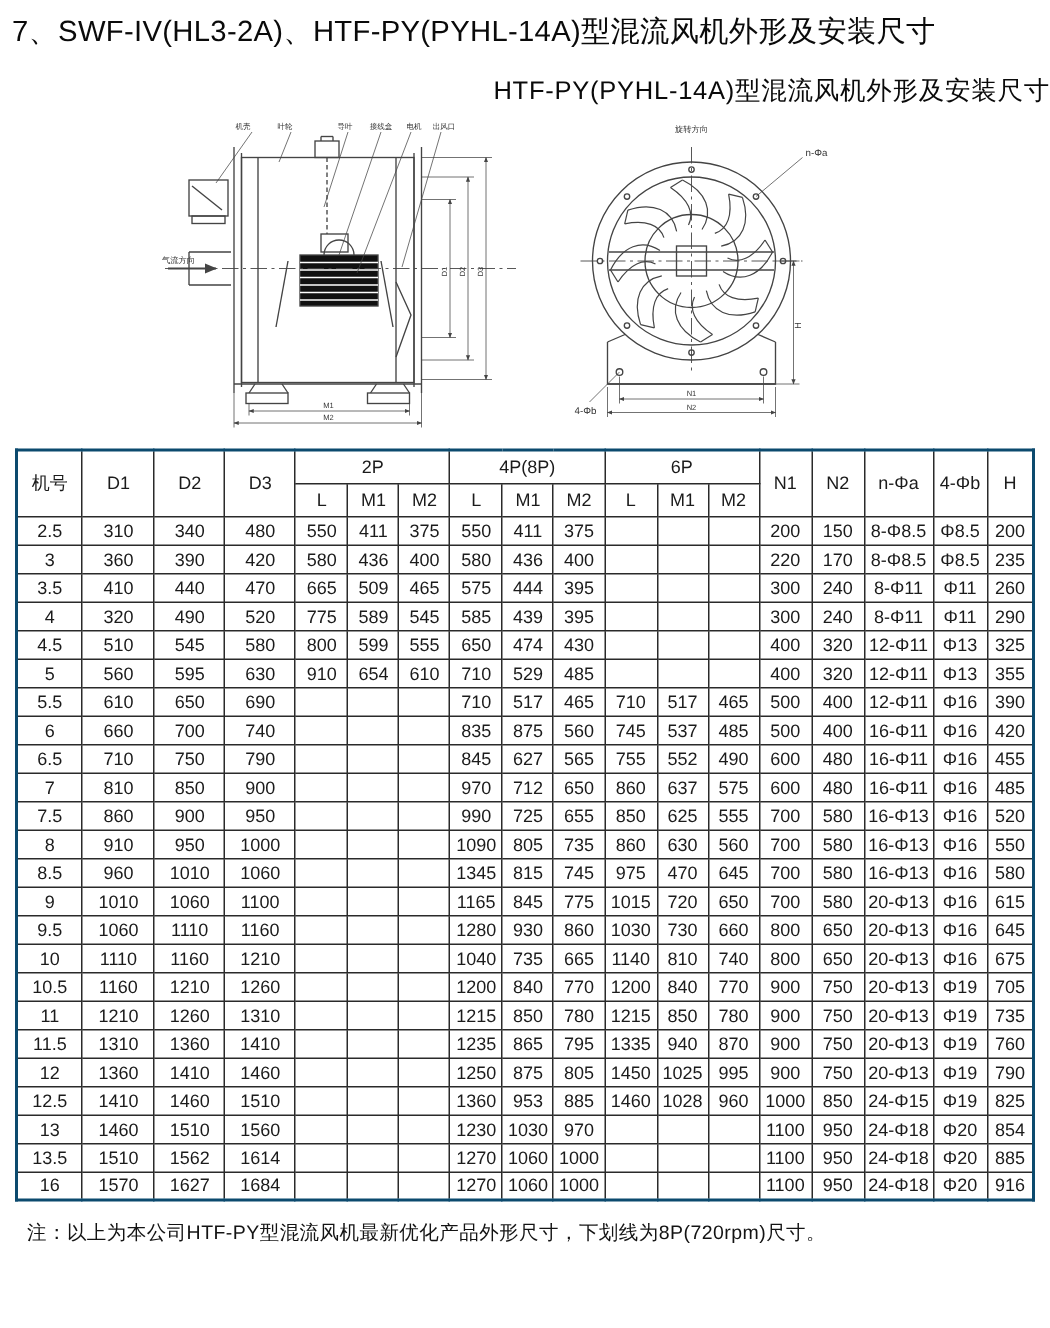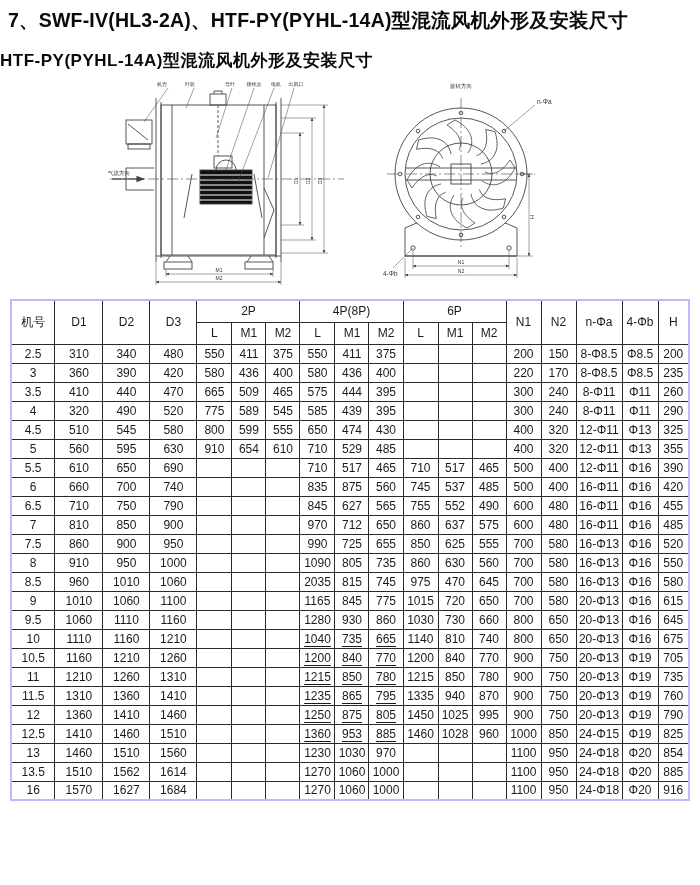--- a/index.html
+++ b/index.html
@@ -1,44 +1,44 @@
 <!DOCTYPE html>
 <html><head>
 <meta charset="utf-8">
 <style>
   * { margin:0; padding:0; box-sizing:border-box; }
   html,body { width:700px; background:#ffffff; }
   body { font-family:"Liberation Sans", sans-serif; color:#111; position:relative; height:885px; overflow:hidden; }
 
   .title {
-    font-size:19.5px; font-weight:bold; white-space:nowrap;
+    font-size:19.5px; font-weight:normal; white-space:nowrap;
     margin:7px 4px 0 8px; letter-spacing:0.2px; color:#0a0a0a;
   }
   .subtitle {
-    font-size:17px; font-weight:bold; text-align:left;
+    font-size:17px; font-weight:normal; text-align:right;
     margin-top:15px; letter-spacing:0.5px; color:#0a0a0a;
   }
 
   .drawings { position:relative; height:213px; margin-top:4px; }
   .drawing-left  { position:absolute; left:104px; top:2px; }
   .drawing-right { position:absolute; left:383px; top:2px; }
   svg text { font-family:"Liberation Sans", sans-serif; fill:#333; }
 
   table.dims {
     border-collapse:collapse; table-layout:fixed;
     margin:10px auto 0; width:666px;
-    border:2px solid #c4b5fd;
+    border:2px solid #0c4a6e;
   }
   table.dims th, table.dims td {
     border:1px solid #2a2a2a; text-align:center; vertical-align:middle;
     font-size:12px; font-weight:normal; color:#1b1b1b;
     height:19px; padding:1px 0; overflow:hidden; white-space:nowrap;
   }
   table.dims thead th { height:22px; }
-  td.u8p { text-decoration:underline; text-underline-offset:2.5px; text-decoration-thickness:1px; }
+  td.u8p { text-underline-offset:2.5px; text-decoration-thickness:1px; }
 
   .note {
     font-size:13px; margin:12px 0 0 18px; color:#131313; letter-spacing:0.3px;
   }
 </style>
 </head>
 <body>
 
 <div class="page">
 
@@ -515,21 +515,21 @@
           <td>550</td>
         </tr>
         <tr>
           <td>8.5</td>
           <td>960</td>
           <td>1010</td>
           <td>1060</td>
           <td></td>
           <td></td>
           <td></td>
-          <td>2035</td>
+          <td>1345</td>
           <td>815</td>
           <td>745</td>
           <td>975</td>
           <td>470</td>
           <td>645</td>
           <td>700</td>
           <td>580</td>
           <td>16-Φ13</td>
           <td>Φ16</td>
           <td>580</td>
@@ -750,13 +750,14 @@
           <td></td>
           <td>1100</td>
           <td>950</td>
           <td>24-Φ18</td>
           <td>Φ20</td>
           <td>916</td>
         </tr>
       </tbody>
   </table>
 
+  <p class="note">注：以上为本公司HTF-PY型混流风机最新优化产品外形尺寸，下划线为8P(720rpm)尺寸。</p>
 </div>
 
 </body></html>

